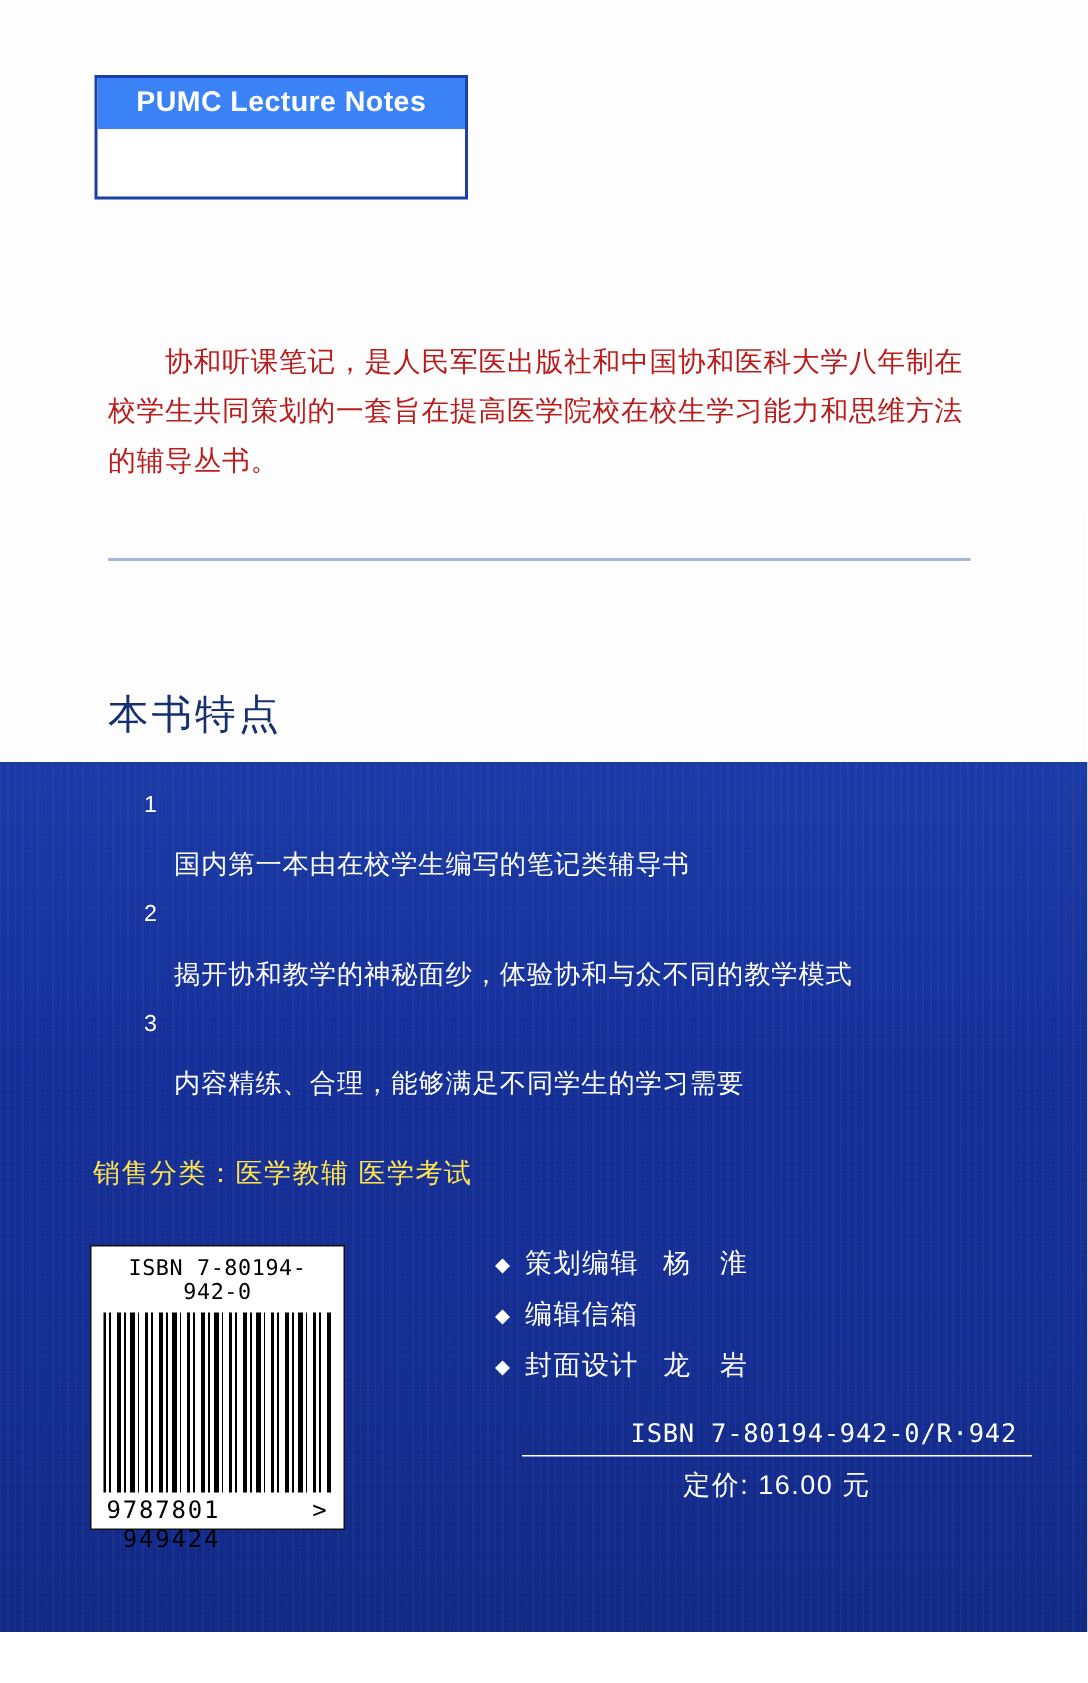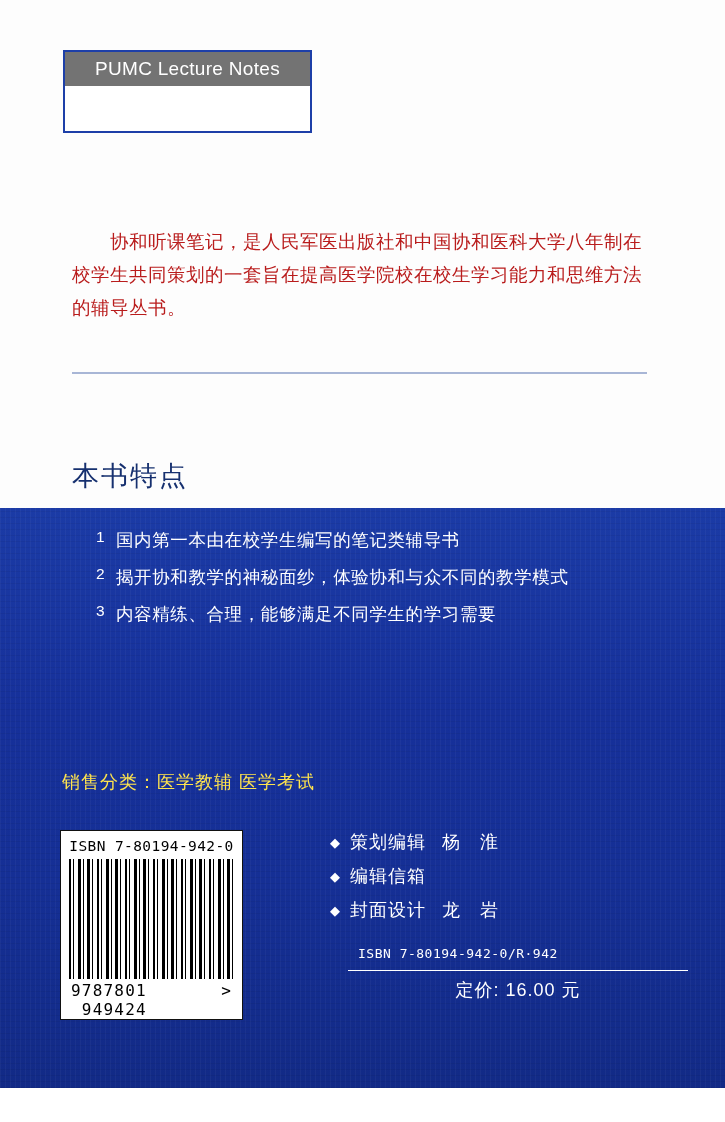--- a/index.html
+++ b/index.html
@@ -39,23 +39,23 @@
     height: 83px;
     border: 2px solid #1d3fa8;
     box-sizing: border-box;
     background: #ffffff;
   }
   .logo-en {
     position: absolute;
     left: 0; top: 0;
     width: 100%;
     height: 34px;
-    background: #737373;
-    color: #ffffff;
-    font-weight: normal;
+    background: #3b82f6;
+    color: #ffffff;
+    font-weight: bold;
     font-size: 19px;
     letter-spacing: 0.3px;
     display: flex;
     align-items: center;
     justify-content: center;
   }
   .logo-cn {
     position: absolute;
     left: 0; top: 34px;
     width: 100%;
@@ -146,39 +146,40 @@
     letter-spacing: 0.6px;
   }
   .feature .num {
     width: 20px;
     flex: 0 0 20px;
     font-size: 15.5px;
     color: #ffffff;
   }
   .feature .txt {
     flex: 1;
+    margin-top: 36px;
   }
 
   
   .sales {
     position: absolute;
     left: 62px;
     top: 262px;
     color: #ffe44d;
     font-size: 18px;
     letter-spacing: 1px;
     white-space: nowrap;
   }
 
   
   .barcode-box {
     position: absolute;
     left: 60px;
     top: 322px;
-    width: 183px;
+    width: 170px;
     height: 190px;
     background: #ffffff;
     border: 1px solid #111;
     box-sizing: border-box;
     padding: 7px 8px 0 8px;
   }
   .barcode-label {
     text-align: center;
     font-size: 14.5px;
     font-family: "DejaVu Sans Mono", monospace;
@@ -240,23 +241,23 @@
   .credit-row .val.mono {
     font-family: "Liberation Sans", sans-serif;
     font-size: 17.5px;
   }
 
   .isbn-line {
     position: absolute;
     left: 358px;
     top: 438px;
     width: 320px;
-    text-align: left;
-    color: #ffffff;
-    font-size: 13px;
+    text-align: right;
+    color: #ffffff;
+    font-size: 17px;
     font-family: "DejaVu Sans Mono", monospace;
     letter-spacing: 0.5px;
   }
   .isbn-rule {
     position: absolute;
     left: 348px;
     top: 462px;
     width: 340px;
     height: 1px;
     background: #ffffff;

